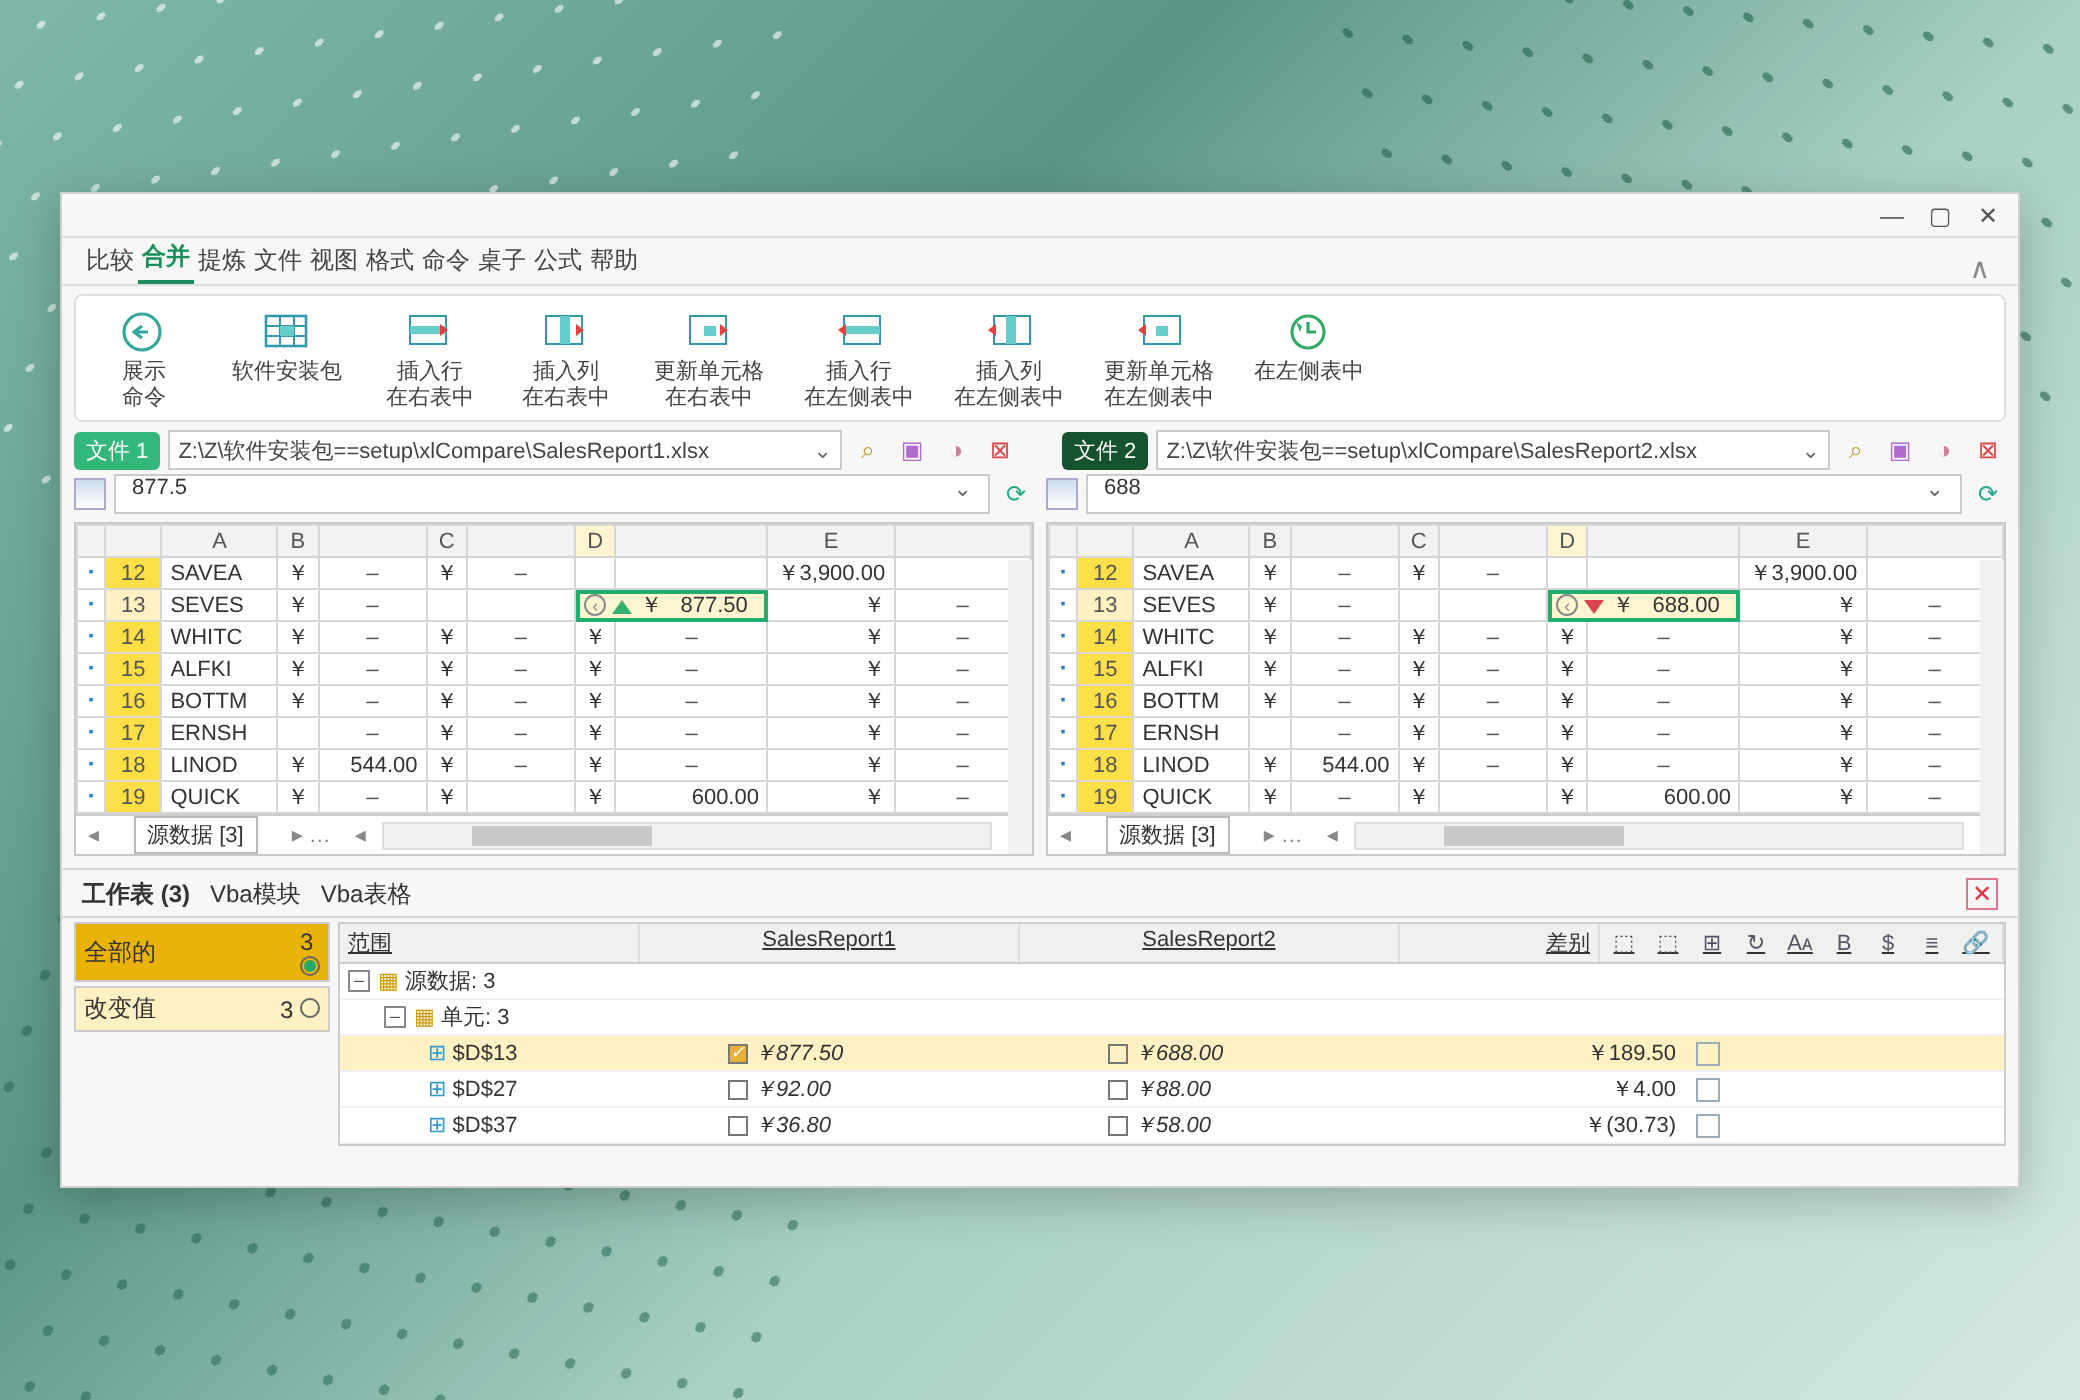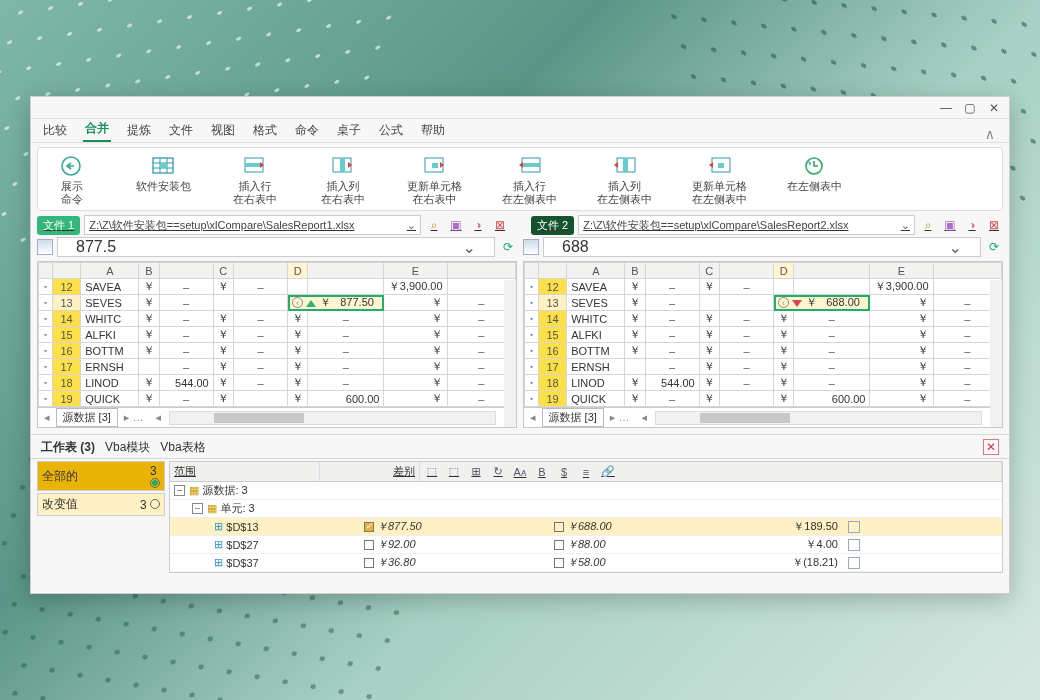--- a/index.html
+++ b/index.html
@@ -21,62 +21,62 @@
     position: absolute; left:30px; top:96px; width:980px; height:498px;
     background:#f6f7f6; border:1px solid #cfcfcf; font-size:12px; color:#333;
     box-shadow: 0 6px 22px rgba(0,0,0,.22);
   }
   
   .titlebar { height:22px; border-bottom:1px solid #e0e0e0; display:flex; align-items:center; }
   .title { flex:1; text-align:center; color:#555; }
   .winbtns { display:flex; gap:6px; padding-right:6px; }
   .winbtn { width:18px; height:16px; display:flex; align-items:center; justify-content:center; color:#555; }
   
-  .menubar { height:24px; display:flex; align-items:flex-end; gap:14px; padding:0 10px; border-bottom:1px solid #e0e0e0;}
+  .menubar { height:24px; display:flex; align-items:flex-end; padding:0 10px; border-bottom:1px solid #e0e0e0;}
   .mitem { padding:3px 2px; color:#444; cursor:default; }
   .mitem.active { color:#1a8f5a; border-bottom:2px solid #1a8f5a; font-weight:600; }
   .collapse { margin-left:auto; font-size:14px; color:#888; padding:0 4px; }
   
   .ribbon { background:#fff; border:1px solid #dedede; margin:4px 6px; border-radius:4px;
-            display:flex; gap:40px; padding:4px 10px; align-items:flex-start; }
+            display:flex; gap:20px; padding:4px 10px; align-items:flex-start; }
   .rbtn { display:flex; flex-direction:column; align-items:center; gap:2px; min-width:48px; padding-top:2px;}
   .rbtn .ic { width:28px; height:24px; display:flex; align-items:center; justify-content:center; }
   .rbtn .lbl { font-size:11px; color:#444; text-align:center; line-height:13px; white-space:pre; }
   svg { display:block; }
 
-  .filebar-row { display:flex; gap:22px; padding:0 6px;text-decoration:underline; }
+  .filebar-row { display:flex; gap:22px; padding:0 6px; }
   .pane-head { flex:1; display:flex; align-items:center; gap:4px; }
   .file-tag { background:#34b77a; color:#fff; padding:2px 6px; border-radius:3px; font-size:11px; }
   .file-tag.orange { background:#14532d; }
   .path-combo { flex:1; background:#fff; border:1px solid #cbcbcb; height:20px; display:flex; align-items:center; padding:0 4px; font-size:11px; color:#444;}
   .chev { margin-left:auto; color:#666; }
   .tb { width:18px; height:18px; display:flex; align-items:center; justify-content:center;}
   .formula-row { display:flex; gap:6px; padding:2px 6px; }
   .formula { flex:1; display:flex; align-items:center; gap:4px; }
-  .fbox { flex:1; background:#fff; border:1px solid #cbcbcb; height:20px; padding:0 18px; display:flex; font-size:16px;}
+  .fbox { flex:1; background:#fff; border:1px solid #cbcbcb; height:20px; padding:0 8px; display:flex; font-size:11px;}
   .round { width:18px;height:18px;border-radius:50%;display:flex;align-items:center;justify-content:center;}
 
   .grids { display:flex; padding:2px 6px; gap:6px;}
   .gridwrap { flex:1; border:1px solid #c8c8c8; background:#fff; position:relative; }
   table.sheet { border-collapse:collapse; width:100%; font-family: Consolas, monospace; font-size:11px;}
   table.sheet th, table.sheet td { border:1px solid #d6d6d6; height:16px; padding:0 4px; white-space:nowrap;}
   table.sheet th { background:#f2f2f0; font-weight:normal; color:#555; }
   .rowh { width:28px; text-align:center; background:#fde047; color:#555;}
   .bullet { width:14px; text-align:center; color:#2c7bd4; font-size:7px; height:16px; border:1px solid #d6d6d6;}
   .sel-row .rowh { background:#fff1c4; }
   .sel-col { background:#fff6d1 !important; }
   .yen { text-align:right; }
   .dash { text-align:center; color:#555; }
   .hl-green { outline:2px solid #1fae6c; outline-offset:-2px; background:#fff; position:relative;}
   .tri-up { display:inline-block; width:0;height:0;border-left:5px solid transparent;border-right:5px solid transparent;border-bottom:7px solid #33b26f; vertical-align:middle; margin-right:4px;}
   .tri-dn { display:inline-block; width:0;height:0;border-left:5px solid transparent;border-right:5px solid transparent;border-top:7px solid #d9454a; vertical-align:middle; margin-right:4px;}
   .circ-back { display:inline-block; width:11px;height:11px;border-radius:50%;border:1px solid #888;color:#888; font-size:9px; line-height:10px; text-align:center; margin-right:3px;}
   .tinyscroll { position:absolute; right:0; top:18px; bottom:0; width:12px; background:#f1f1f1;}
   .tabrow { display:flex; align-items:center; border-top:1px solid #ccc; height:20px; font-size:11px;}
-  .tabrow .tab { border:1px solid #bbb; padding:1px 6px; background:#fff; margin:0 0;}
+  .tabrow .tab { border:1px solid #bbb; padding:1px 6px; background:#fff; margin:0 11px;}
   .tabrow .nav { padding:0 6px; color:#888;}
   .hscroll { flex:1; height:14px; background:#f1f1f1; border:1px solid #ddd; margin:0 2px; position:relative;}
   .hscroll .thumb { position:absolute; top:1px; height:10px; background:#c8c8c8;}
 
   .bottom-tabs { display:flex; gap:10px; padding:4px 10px 2px; border-top:1px solid #d6d6d6; margin-top:4px;}
   .bottom-tabs span.active { font-weight:600; }
   .bottom-tabs .closebox { margin-left:auto; width:16px;height:16px;border:1px solid #d78; color:#d34; display:flex;align-items:center;justify-content:center;}
 
   .diffzone { display:flex; border-top:1px solid #d6d6d6; padding:2px 6px 4px; gap:4px;}
   .filterpane { width:128px; }
@@ -549,20 +549,22 @@
           <span>3 <span class="radio on"></span></span>
         </div>
         <div class="frow sel">
           <span>改变值</span>
           <span>3 <span class="radio "></span></span>
         </div>
       </div>
     <div class="difftable" id="difftable">
         <div class="dthead">
   <div class="c-range">范围</div>
+  <div class="c-r1" style="text-align:center">SalesReport1</div>
+  <div class="c-r2" style="text-align:center">SalesReport2</div>
   <div class="c-diff">差别</div>
   <div class="c-icons toolicons">
             <span>⬚</span>
             <span>⬚</span>
             <span>⊞</span>
             <span>↻</span>
             <span>Aᴀ</span>
             <span>B</span>
             <span>$</span>
             <span>≡</span>
@@ -582,19 +584,19 @@
     <div class="cell-range"><span style="color:#39c">⊞</span>&nbsp;$D$27</div>
     <div class="cell-r"><span class="chk "></span>￥92.00</div>
     <div class="cell-r"><span class="chk"></span>￥88.00</div>
     <div class="cell-d">￥4.00</div>
     <span class="mini"></span>
   </div>
         <div class="treerow " style="padding-left:44px">
     <div class="cell-range"><span style="color:#39c">⊞</span>&nbsp;$D$37</div>
     <div class="cell-r"><span class="chk "></span>￥36.80</div>
     <div class="cell-r"><span class="chk"></span>￥58.00</div>
-    <div class="cell-d">￥(18.21)</div>
+    <div class="cell-d">￥(30.73)</div>
     <span class="mini"></span>
   </div>
       </div>
   </div>
 
 </div>
 
 </body></html>

